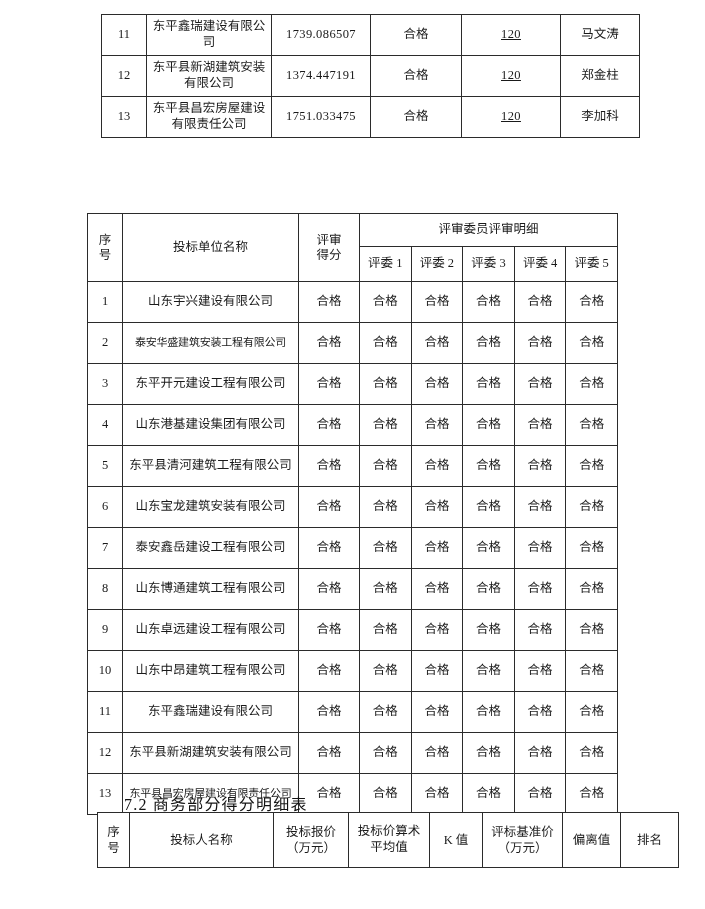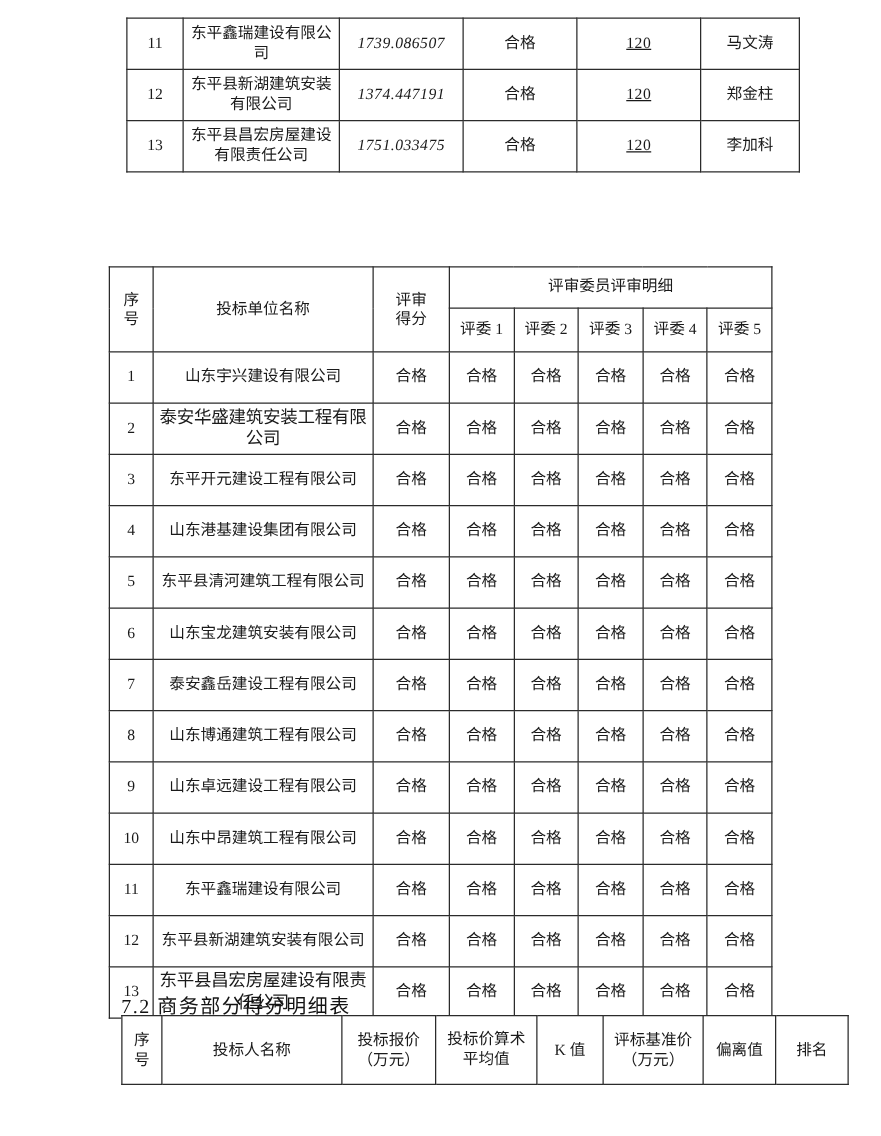--- a/index.html
+++ b/index.html
@@ -49,36 +49,36 @@
   }
   table.top-table {
     width: 508px;
     font-size: 12.5px;
   }
   table.top-table td {
     height: 36px;
   }
   table.top-table td.num      { width: 40px; }
   table.top-table td.name     { width: 120px; font-size: 12.5px; }
-  table.top-table td.price    { width: 94px;  font-family: "Liberation Serif", serif; letter-spacing: .4px; font-style: italic; }
+  table.top-table td.price    { width: 94px;  font-family: "Liberation Serif", serif; letter-spacing: .4px; }
   table.top-table td.judge    { width: 86px; }
   table.top-table td.score    { width: 94px;  letter-spacing: .4px; text-decoration: underline; }
   table.top-table td.person   { width: 74px; }
 
   
   .heading {
     position: absolute;
     font-size: 16px;
     letter-spacing: 1.2px;
     color: #121212;
     white-space: nowrap;
   }
   .heading-7   { left: 110px; top: 147px; }
   .heading-71  { left: 110px; top: 182px; }
-  .heading-72  { left: 97px; top: 791px; }
+  .heading-72  { left: 124px; top: 791px; }
 
   
   .tech-table-wrap {
     position: absolute;
     left: 87px;
     top: 213px;
     width: 531px;
   }
   table.tech-table {
     width: 531px;
@@ -91,21 +91,21 @@
   table.tech-table th.h-seq    { width: 30px;  font-size: 12.5px; line-height: 1.15; }
   table.tech-table th.h-name   { width: 171px; }
   table.tech-table th.h-score  { width: 56px;  line-height: 1.15; margin-left: 16px; }
   table.tech-table th.h-detail { height: 28px; }
   table.tech-table th.h-judge  { width: 54.8px; height: 30px; }
 
   table.tech-table td.c-seq   { width: 30px;  }
   table.tech-table td.c-name  { width: 171px; font-size: 12.5px; }
   table.tech-table td.c-score { width: 56px;  }
   table.tech-table td.c-judge { width: 54.8px; }
-  table.tech-table td.tight   { font-size: 14px; letter-spacing: -0.2px; }
+  table.tech-table td.tight   { font-size: 11px; letter-spacing: -0.2px; }
 
   
   .biz-table-wrap {
     position: absolute;
     left: 97px;
     top: 812px;
     width: 521px;
   }
   table.biz-table {
     width: 521px;

